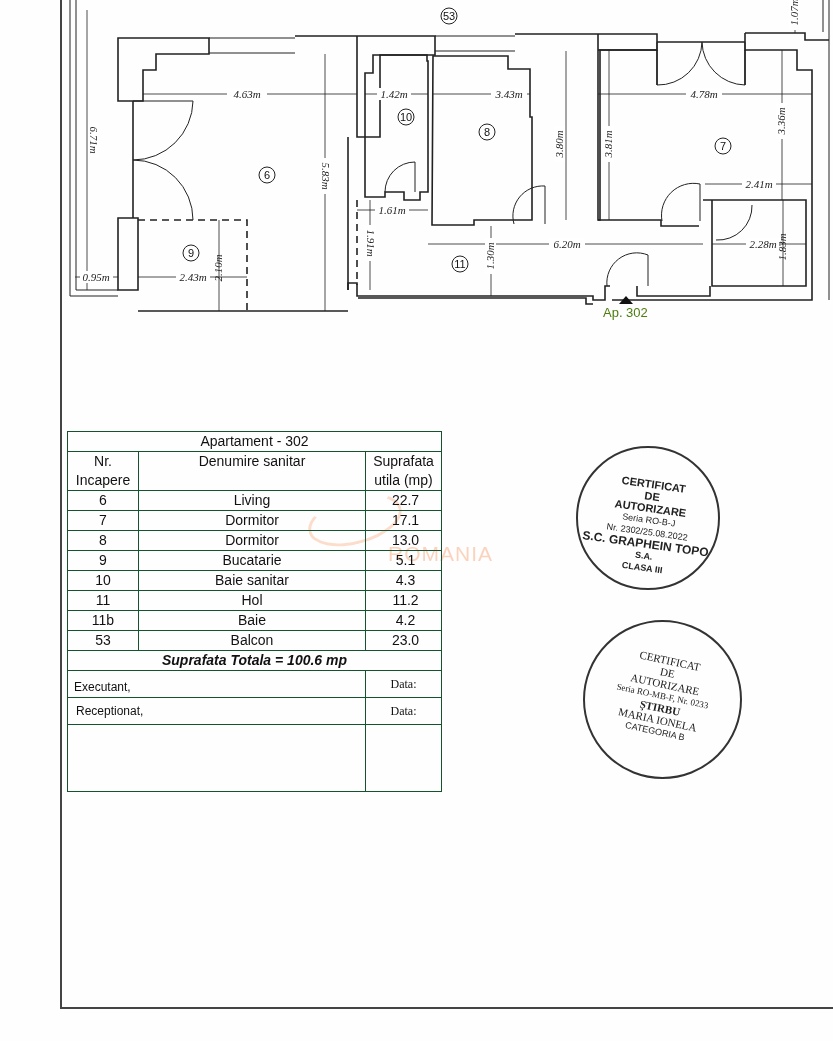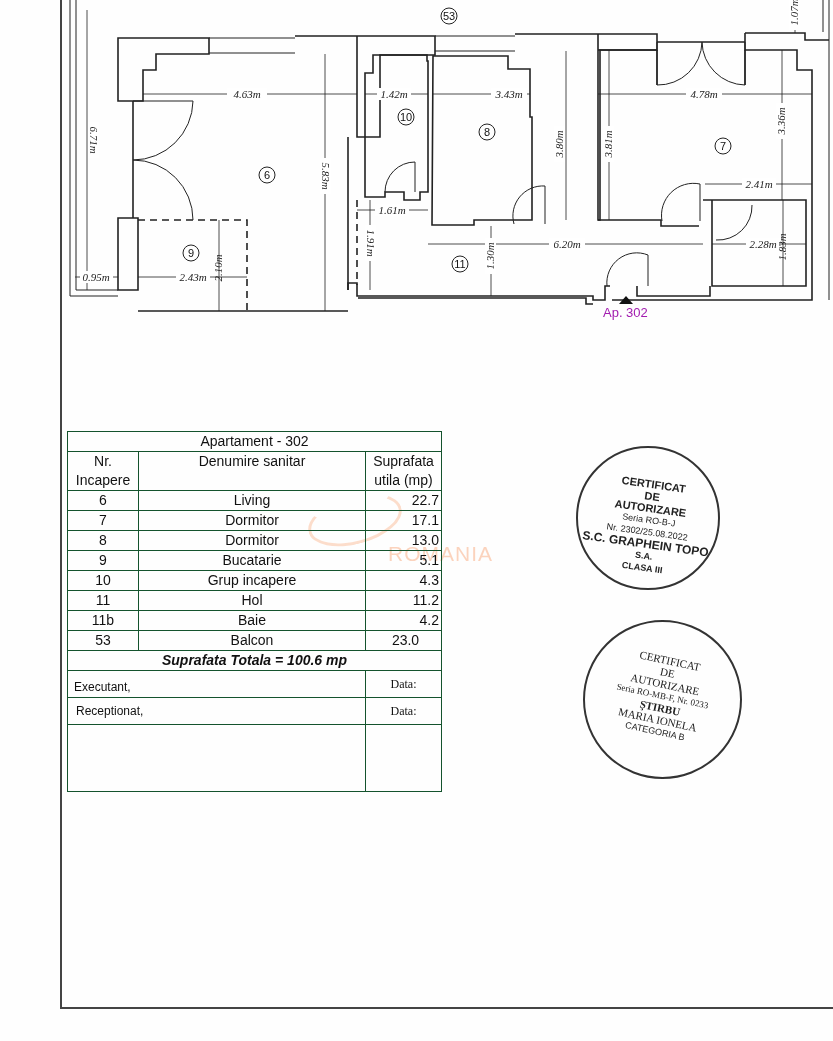--- a/index.html
+++ b/index.html
@@ -1,26 +1,26 @@
 <!DOCTYPE html>
 <html><head>
 <meta charset="utf-8">
 <style>
   html, body { margin:0; padding:0; background:#fefefe; }
   body { width:833px; height:1041px; position:relative; overflow:hidden; font-family:"Liberation Sans", sans-serif; color:#111; }
   .sheet { position:absolute; left:60px; top:-2px; width:790px; height:1011px; border-left:2px solid #444; border-bottom:2px solid #444; box-sizing:border-box; }
   svg.plan { position:absolute; left:0; top:0; }
   .dim { font-family:"Liberation Serif", serif; font-style:italic; font-size:11px; fill:#222; }
   .rnum { font-family:"Liberation Sans", sans-serif; font-size:11px; fill:#111; }
-  .ap-label { position:absolute; left:603px; top:305px; font-size:13px; color:#a21caf; }
+  .ap-label { position:absolute; left:603px; top:305px; font-size:13px; color:#4d7c0f; }
   table.area { position:absolute; left:67px; top:431px; width:375px; border-collapse:collapse; font-size:14px; }
   table.area td { border:1px solid #14532d; padding:0 2px; line-height:19px; height:19px; }
   .c1 { width:66px; text-align:center; }
   .c2 { text-align:center; }
-  .c3 { width:67px; text-align:right; padding-left:6px !important; }
+  .c3 { width:67px; text-align:center; padding-left:6px !important; }
   .hdr td { vertical-align:top; line-height:16px; }
   .tot { font-weight:bold; font-style:italic; text-align:center; }
   .info td { font-size:12px; }
   .serif { font-family:"Liberation Serif", serif; font-size:12px; text-align:center; }
   .watermark { position:absolute; left:307px; top:496px; width:90px; height:42px; border:3px solid rgba(248,160,110,0.35); border-radius:50%; transform:rotate(-15deg); border-top-color:transparent; }
   .wm-text { position:absolute; left:388px; top:542px; font-size:21px; color:rgba(248,160,110,0.45); letter-spacing:1px; }
   .stamp { position:absolute; border:2px solid #333; border-radius:50%; text-align:center; color:#222; font-weight:bold; }
   .stamp .line { display:block; }
 </style>
 </head>
@@ -209,21 +209,21 @@
         <td class="c2">Dormitor</td>
         <td class="c3">13.0</td>
       </tr>
   <tr>
         <td class="c1">9</td>
         <td class="c2">Bucatarie</td>
         <td class="c3">5.1</td>
       </tr>
   <tr>
         <td class="c1">10</td>
-        <td class="c2">Grup incapere</td>
+        <td class="c2">Baie sanitar</td>
         <td class="c3">4.3</td>
       </tr>
   <tr>
         <td class="c1">11</td>
         <td class="c2">Hol</td>
         <td class="c3">11.2</td>
       </tr>
   <tr>
         <td class="c1">11b</td>
         <td class="c2">Baie</td>

